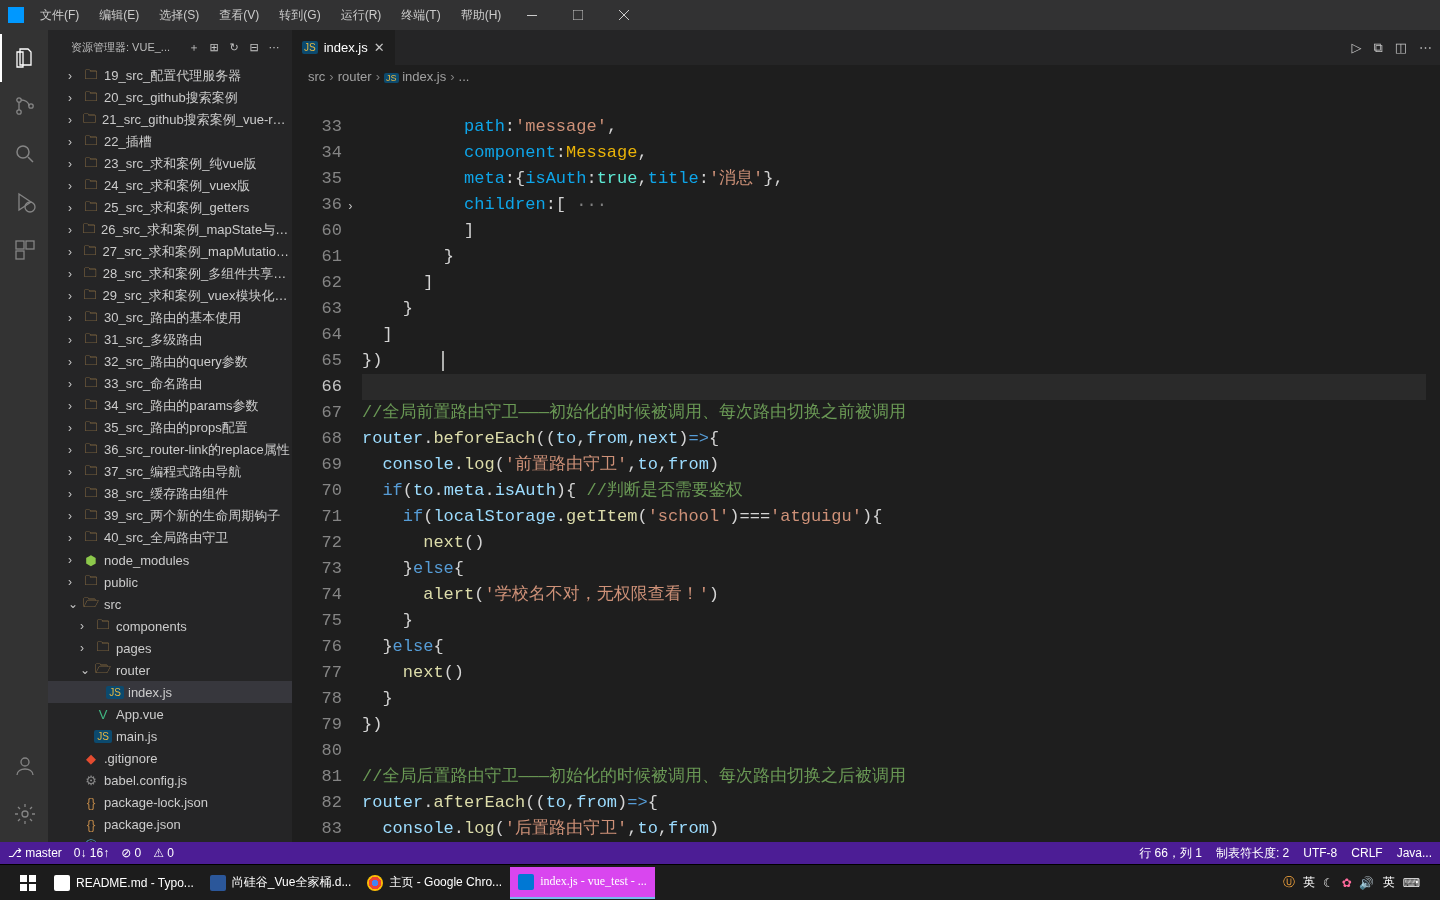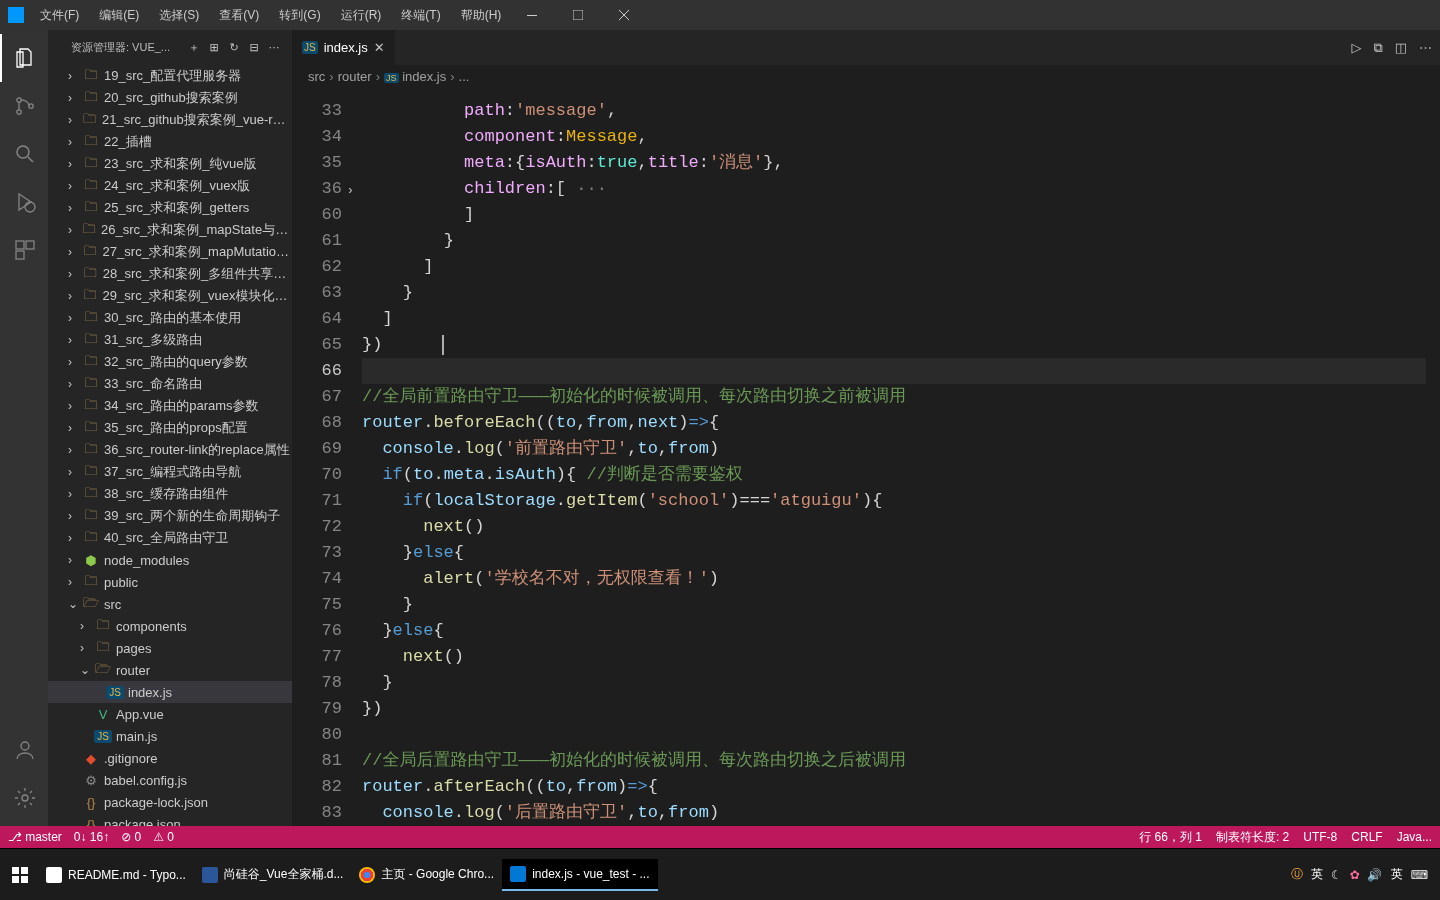--- a/index.html
+++ b/index.html
@@ -138,65 +138,65 @@
   white-space: pre;
   overflow: hidden;
 }
 .code-line { height: 26px; }
 .current-line-bg { background: #2a2a2a; }
 .cursor-mark { display:inline-block; width:2px; height:20px; background:#aeafad; vertical-align:middle; margin-left:60px; }
 .editor-scroll { width: 14px; background: #1e1e1e; position:relative; }
 .scroll-thumb { position:absolute; right:0; width:14px; background:#424242; }
 
 
-.c-prop { color: #f0abfc; }
+.c-prop { color: #0ea5e9; }
 .c-var { color: #9cdcfe; }
 .c-str { color: #ce9178; }
 .c-punc { color: #d4d4d4; }
 .c-key { color: #569cd6; }
 .c-bool { color: #5eead4; }
 .c-func { color: #dcdcaa; }
 .c-class { color: #eab308; }
 .c-comment { color: #6a9955; }
 .c-fold { color: #808080; }
 
 .status-bar {
   height: 22px;
-  background: #be185d;
+  background: #4c1d95;
   display: flex;
   align-items: center;
   font-size: 12px;
   color: #ffffff;
   padding: 3px 8px;
 }
 .status-left { display: flex; align-items: center; gap: 12px; }
 .status-right { margin-left: auto; display: flex; align-items: center; gap: 14px; }
 .status-item { white-space: nowrap; }
 
 .taskbar {
-  height: 52px;
+  height: 36px;
   background: #1c1c1c;
   display: flex;
   align-items: center;
-  padding: 0 4px;
+  padding: 0 12px;
   gap: 2px;
   border-top: 1px solid #000;
 }
 .taskbar-btn {
   height: 32px;
   display: flex;
   align-items: center;
   padding: 0 8px;
   color: #ffffff;
   font-size: 12px;
   gap: 6px;
   cursor: pointer;
   max-width: 160px;
 }
-.taskbar-btn.active { background: #000000; border-bottom: 2px solid #76b9ed; }
+.taskbar-btn.active { background: #d946ef; border-bottom: 2px solid #76b9ed; font-family: Liberation Serif, serif; }
 .taskbar-btn .ticon { width: 16px; height: 16px; display:inline-block; }
 .taskbar-tray { margin-left: auto; display: flex; align-items: center; gap: 8px; color: #ffffff; font-size: 12px; padding-right:8px; }
 .win-icon { width:32px; height:32px; display:flex;align-items:center;justify-content:center;}
 
 svg { display: block; }
 </style>
 </head>
 <body>
 
 <div class="title-bar">

